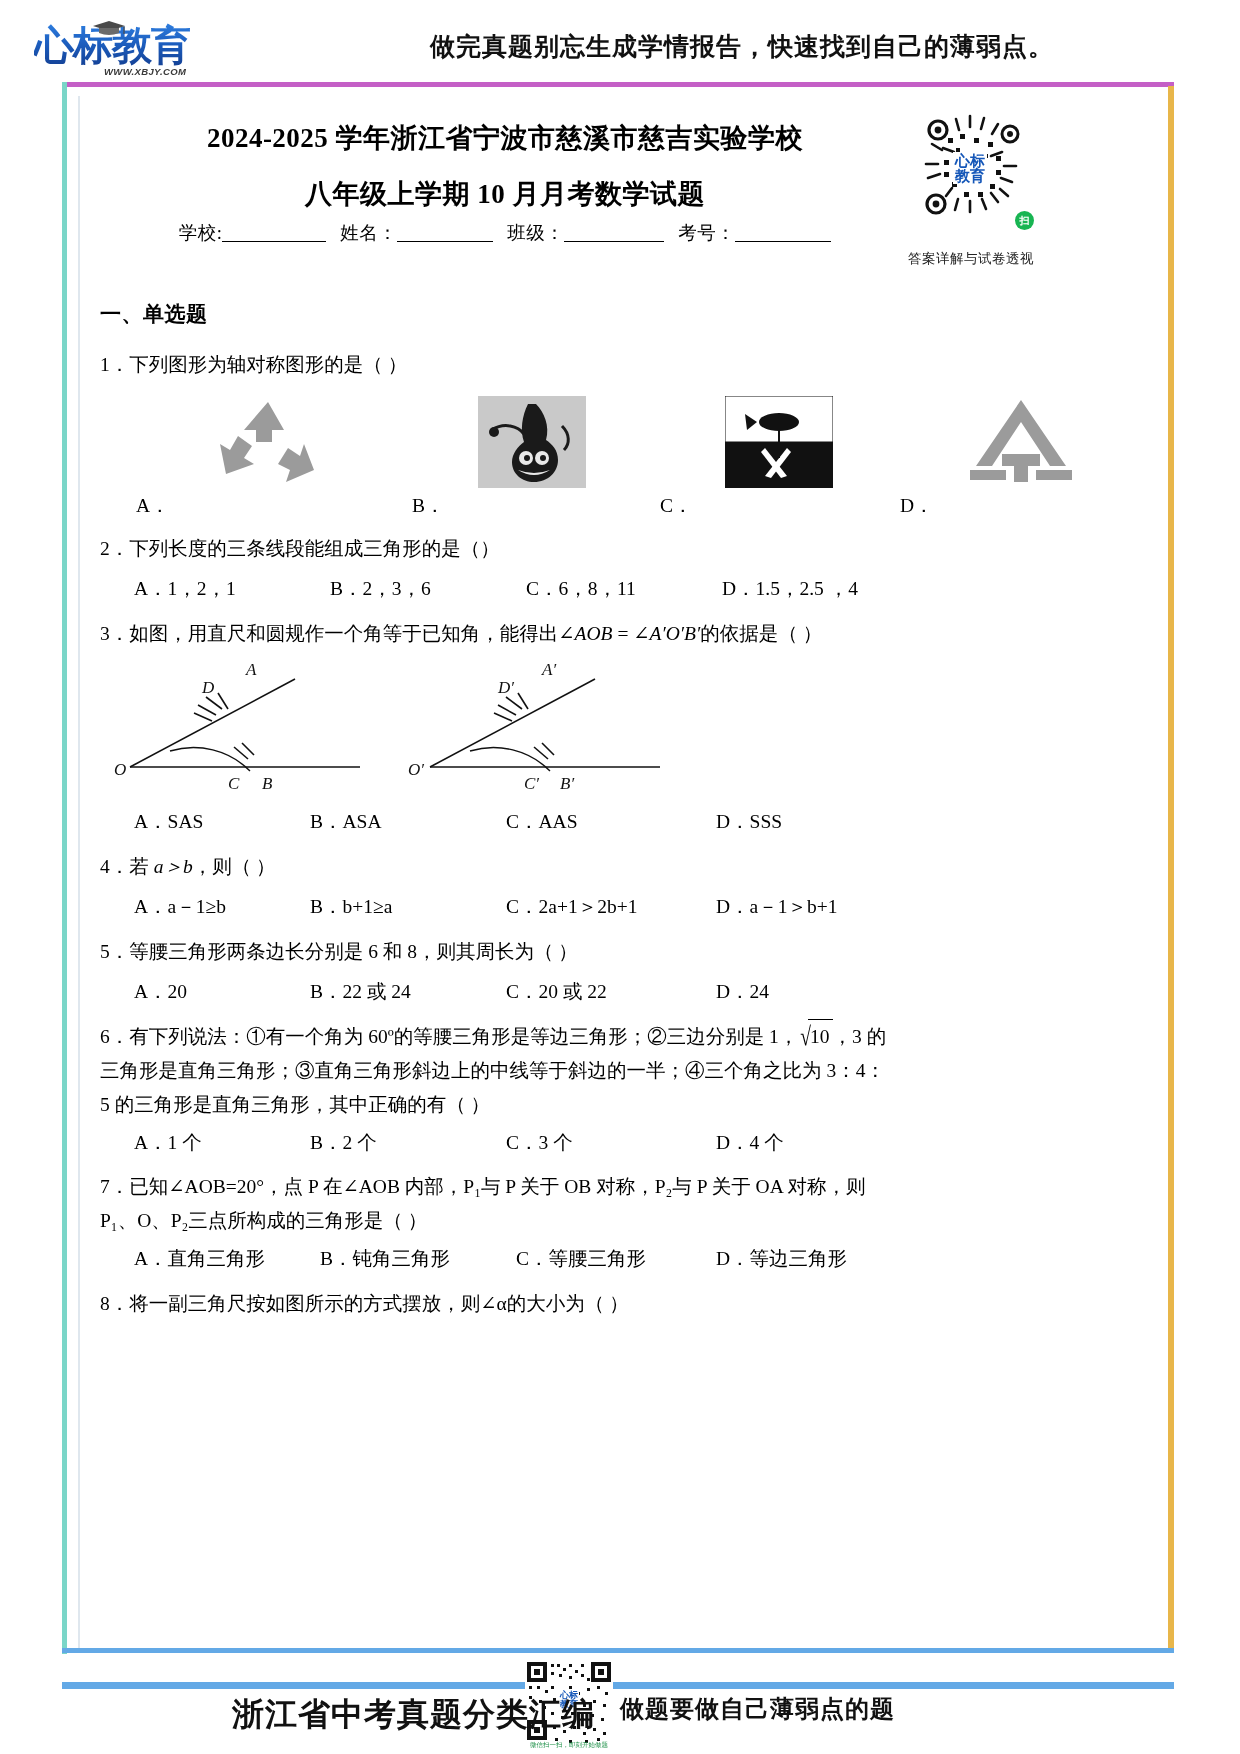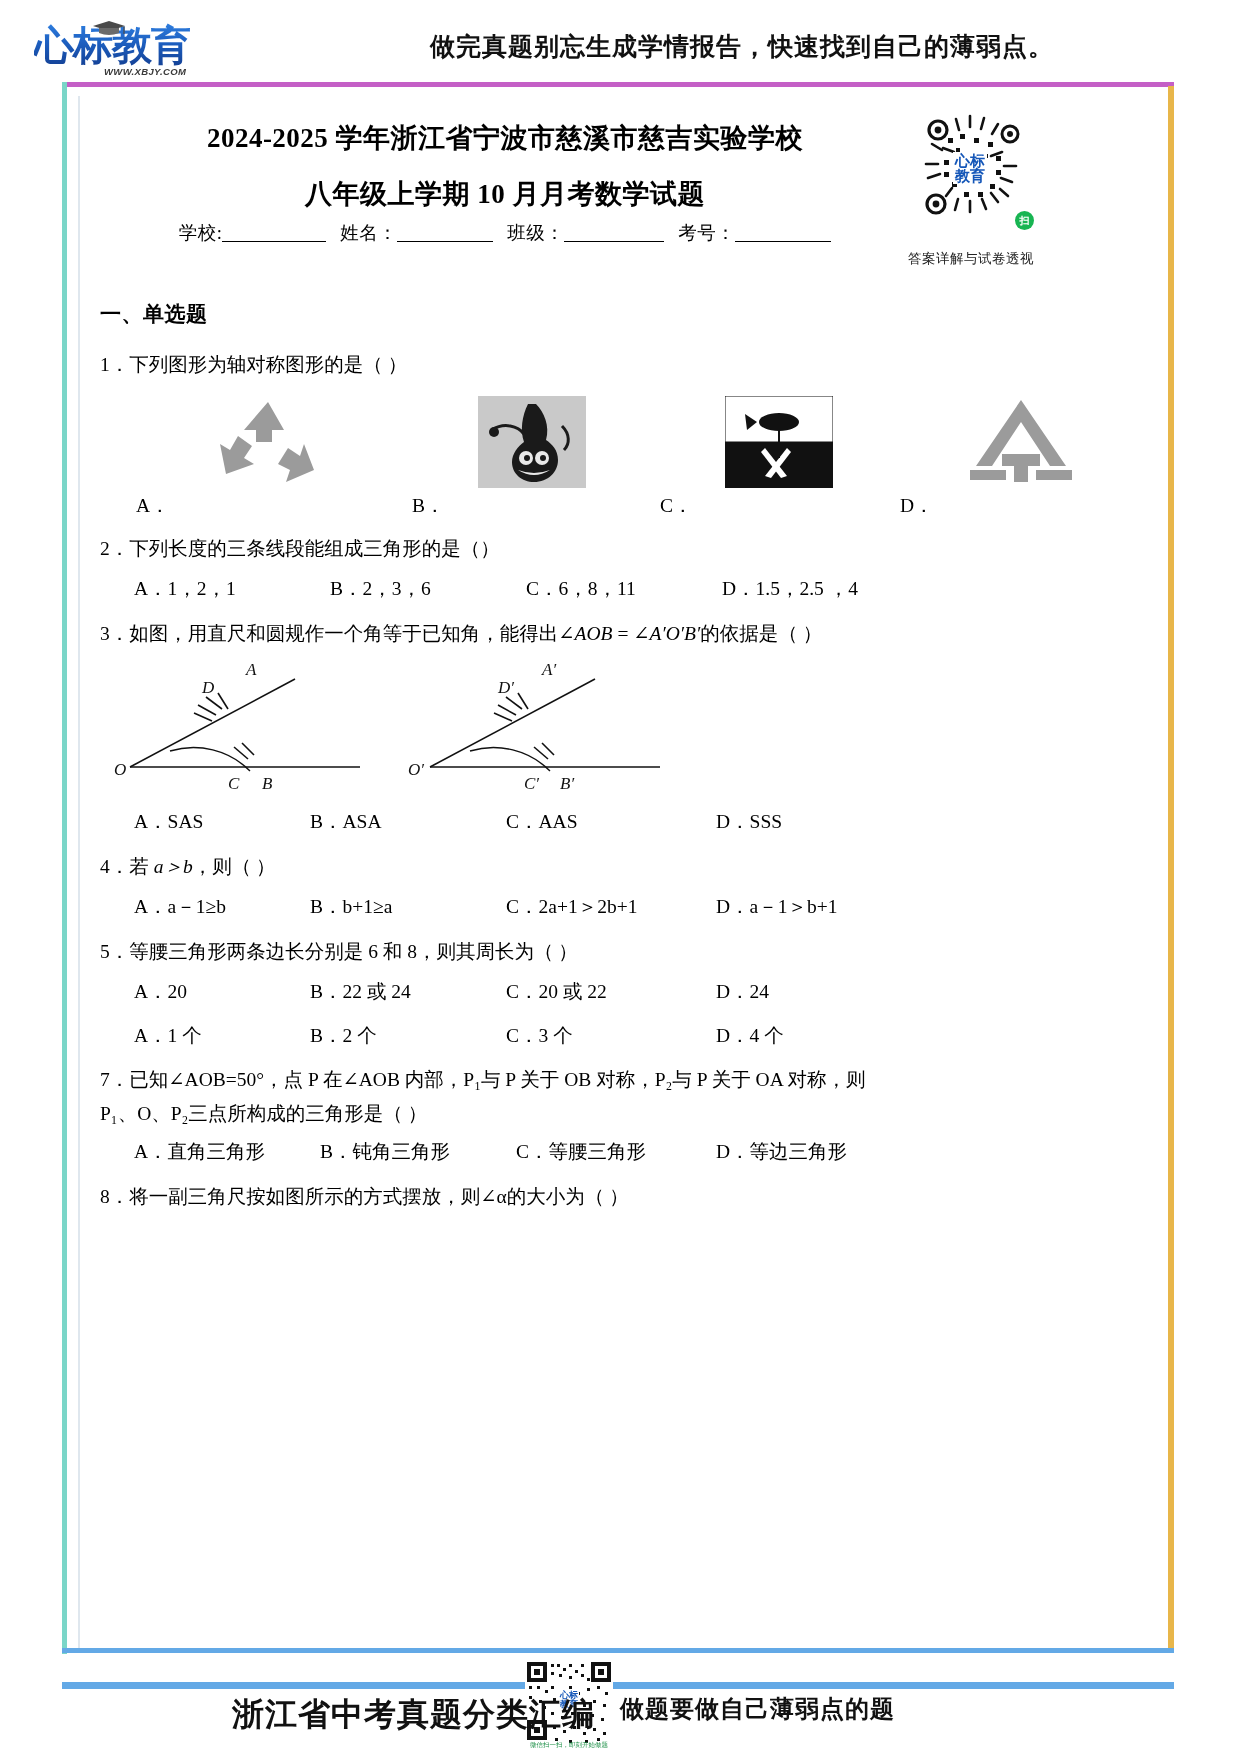--- a/index.html
+++ b/index.html
@@ -354,30 +354,37 @@
   <div class="q q-stem">
     <span>5．</span><span>等腰三角形两条边长分别是 6 和 8，则其周长为（   ）</span>
   </div>
   <div class="opts">
     <span style="width:176px">A．20</span>
     <span style="width:196px">B．22 或 24</span>
     <span style="width:210px">C．20 或 22</span>
     <span>D．24</span>
   </div>
 
+  <div class="q">
+    <div class="q-line">
+      <span>6．</span><span>有下列说法：①有一个角为 60º的等腰三角形是等边三角形；②三边分别是 1，</span><span class="sq"><span class="radsign">√</span><span class="sqrt">10</span></span><span>，3 的</span>
+    </div>
+    <div class="q-line">三角形是直角三角形；③直角三角形斜边上的中线等于斜边的一半；④三个角之比为 3：4：</div>
+    <div class="q-line">5 的三角形是直角三角形，其中正确的有（       ）</div>
+  </div>
   <div class="opts">
     <span style="width:176px">A．1 个</span>
     <span style="width:196px">B．2 个</span>
     <span style="width:210px">C．3 个</span>
     <span>D．4 个</span>
   </div>
 
   <div class="q">
     <div class="q-line">
-      <span>7．</span><span>已知∠AOB=50°，点 P 在∠AOB 内部，P₁与 P 关于 OB 对称，P₂与 P 关于 OA 对称，则</span>
+      <span>7．</span><span>已知∠AOB=20°，点 P 在∠AOB 内部，P₁与 P 关于 OB 对称，P₂与 P 关于 OA 对称，则</span>
     </div>
     <div class="q-line">P₁、O、P₂三点所构成的三角形是（ ）</div>
   </div>
   <div class="opts">
     <span style="width:186px">A．直角三角形</span>
     <span style="width:196px">B．钝角三角形</span>
     <span style="width:200px">C．等腰三角形</span>
     <span>D．等边三角形</span>
   </div>
 

